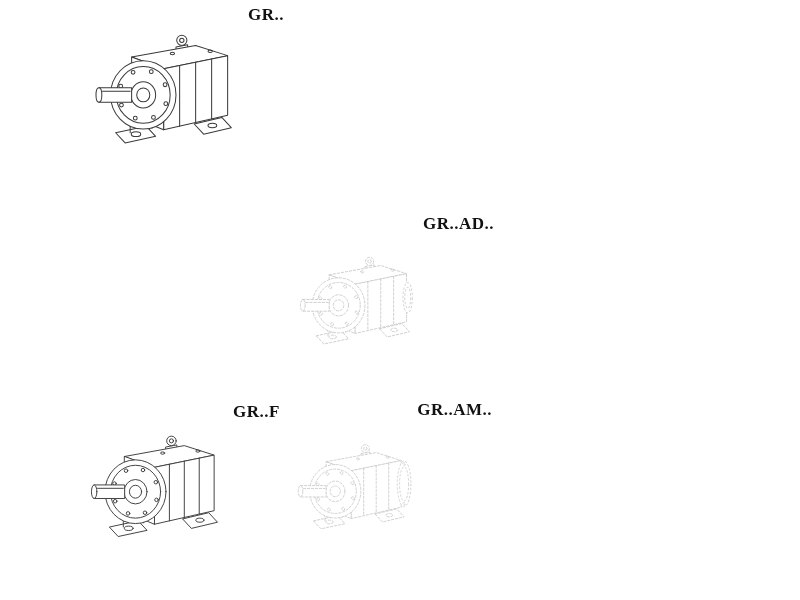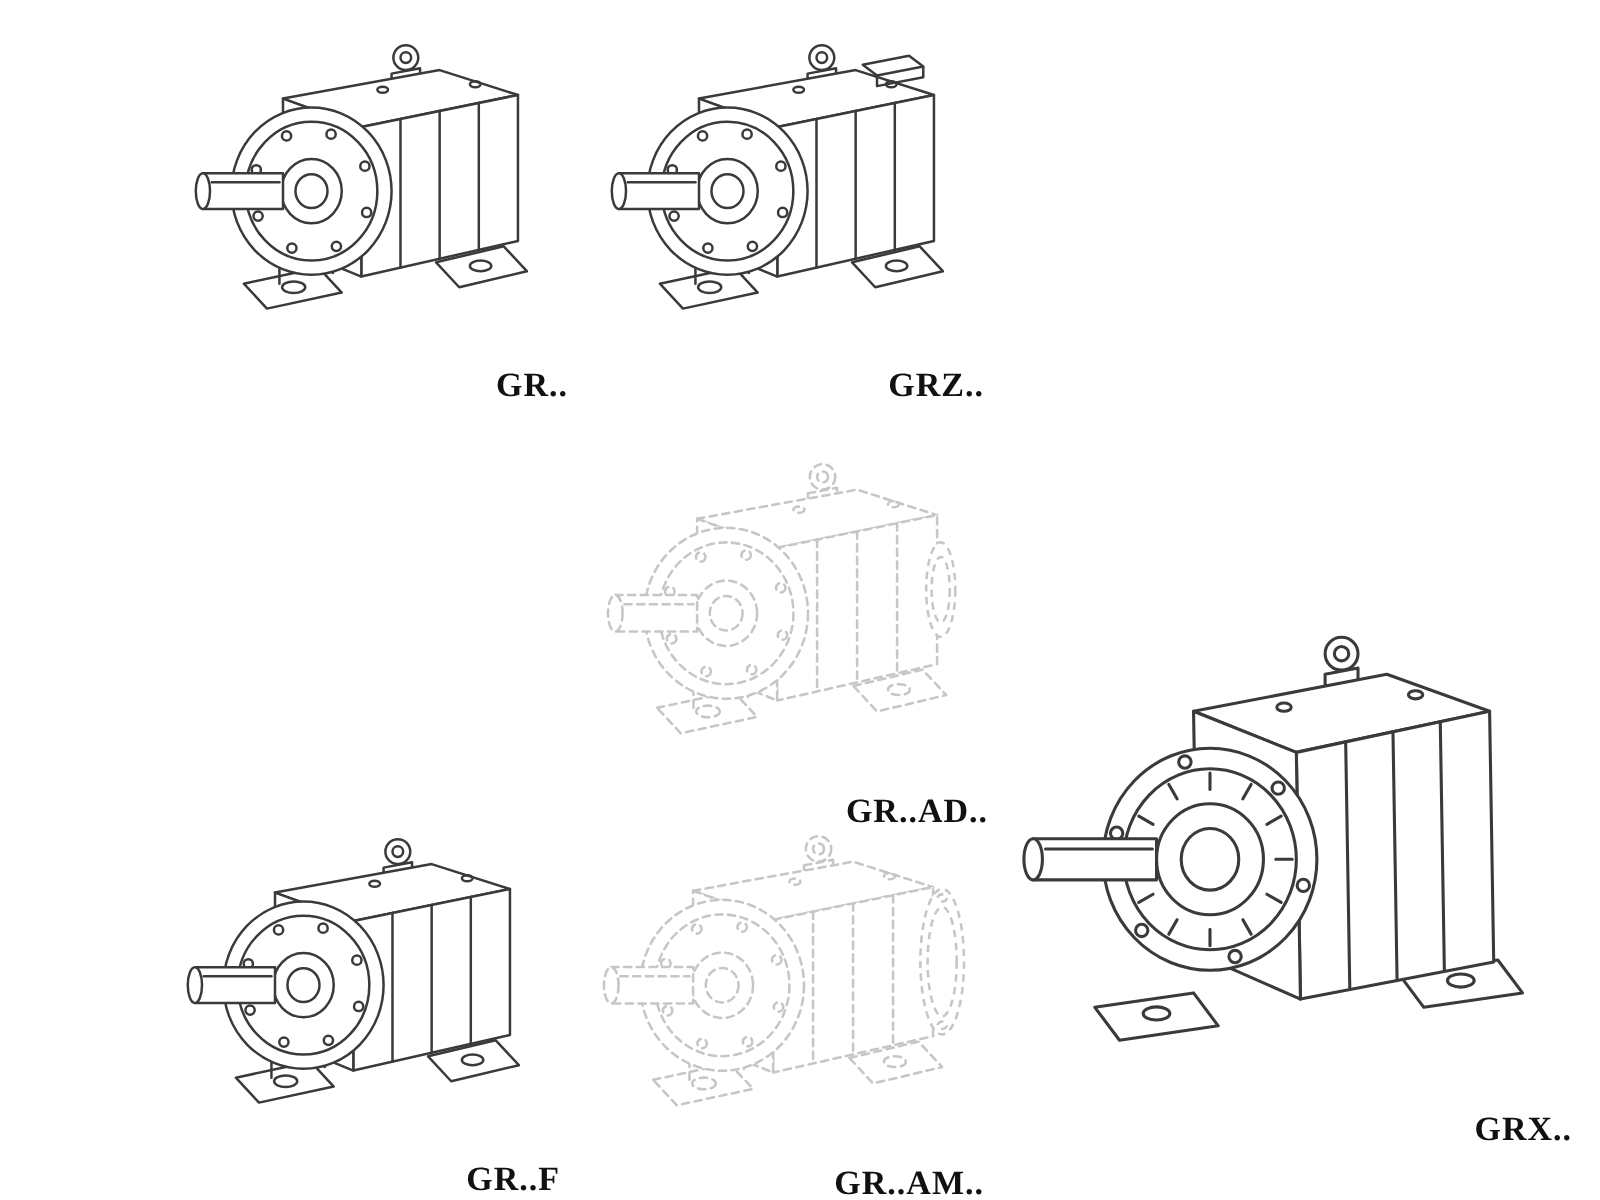--- a/index.html
+++ b/index.html
@@ -1,20 +1,20 @@
 <!DOCTYPE html>
 <html style="--ink: #3a3a3a; --ghost: #c6c6c6;"><head>
 <meta charset="utf-8">
 <style>
   html,body{margin:0;padding:0;background:#ffffff;}
   .canvas{
     position:relative;width:800px;height:600px;background:#fff;overflow:hidden;
     font-family:"Liberation Serif", serif;
   }
-  .fig{position:absolute;margin:0;display:flex;flex-direction:column;align-items:flex-end;}
+  .fig{position:absolute;margin:0;display:flex;flex-direction:row;align-items:flex-start;}
   .caption{
     font-weight:700;font-size:17px;line-height:20px;color:#111;
     letter-spacing:0.5px;margin-top:2px;white-space:nowrap;
   }
   .ink{color:var(--ink,#3a3a3a);}
   .ghost{color:var(--ghost,#c6c6c6);}
   svg.draw{display:block;}
 </style>
 </head>
 <body>
@@ -181,26 +181,20 @@
 
 <div class="canvas">
 
   <figure class="fig" style="left:88px;top:3px;width:196px">
     <svg class="draw ink" width="196" height="178">
         <use href="#sym-gr"></use>
       </svg>
     <figcaption class="caption">GR..</figcaption>
   </figure>
 
-  <figure class="fig" style="left:296px;top:3px;width:196px">
-    <svg class="draw ink" width="196" height="178">
-        <use href="#sym-grz"></use>
-      </svg>
-    <figcaption class="caption">GRZ..</figcaption>
-  </figure>
 
 
 
   <figure class="fig" style="left:294px;top:212px;width:200px">
     <svg class="draw ghost" width="200" height="182" stroke-dasharray="4 3">
         <use href="#sym-grad"></use>
       </svg>
     <figcaption class="caption">GR..AD..</figcaption>
   </figure>
 
@@ -211,20 +205,14 @@
     <figcaption class="caption">GR..F</figcaption>
   </figure>
 
   <figure class="fig" style="left:292px;top:398px;width:200px">
     <svg class="draw ghost" width="200" height="182" stroke-dasharray="4 3">
         <use href="#sym-gram"></use>
       </svg>
     <figcaption class="caption">GR..AM..</figcaption>
   </figure>
 
-  <figure class="fig" style="left:498px;top:296px;width:288px">
-    <svg class="draw ink" width="288" height="257">
-        <use href="#sym-grx"></use>
-      </svg>
-    <figcaption class="caption">GRX..</figcaption>
-  </figure>
 
 </div>
 
 </body></html>

